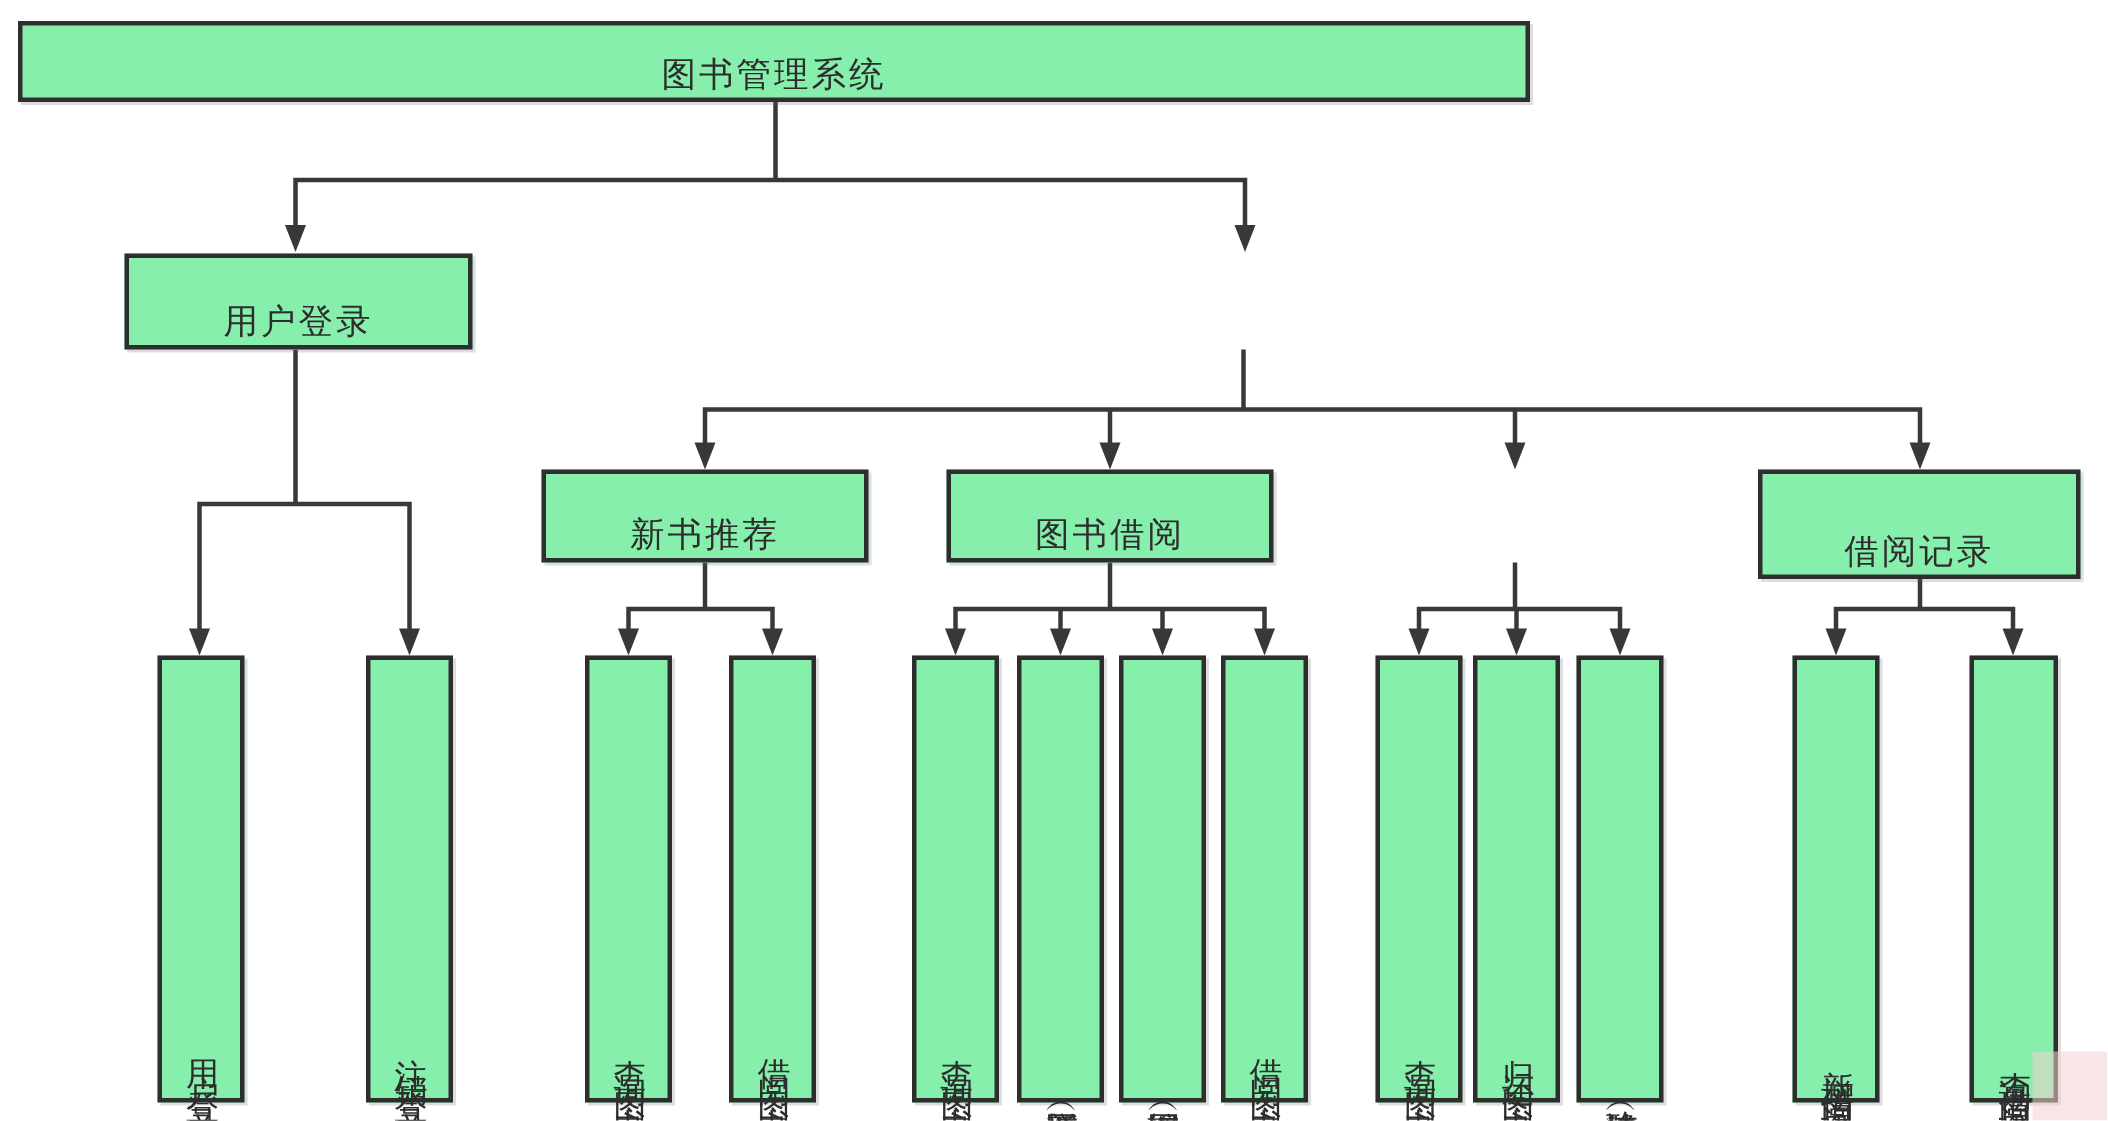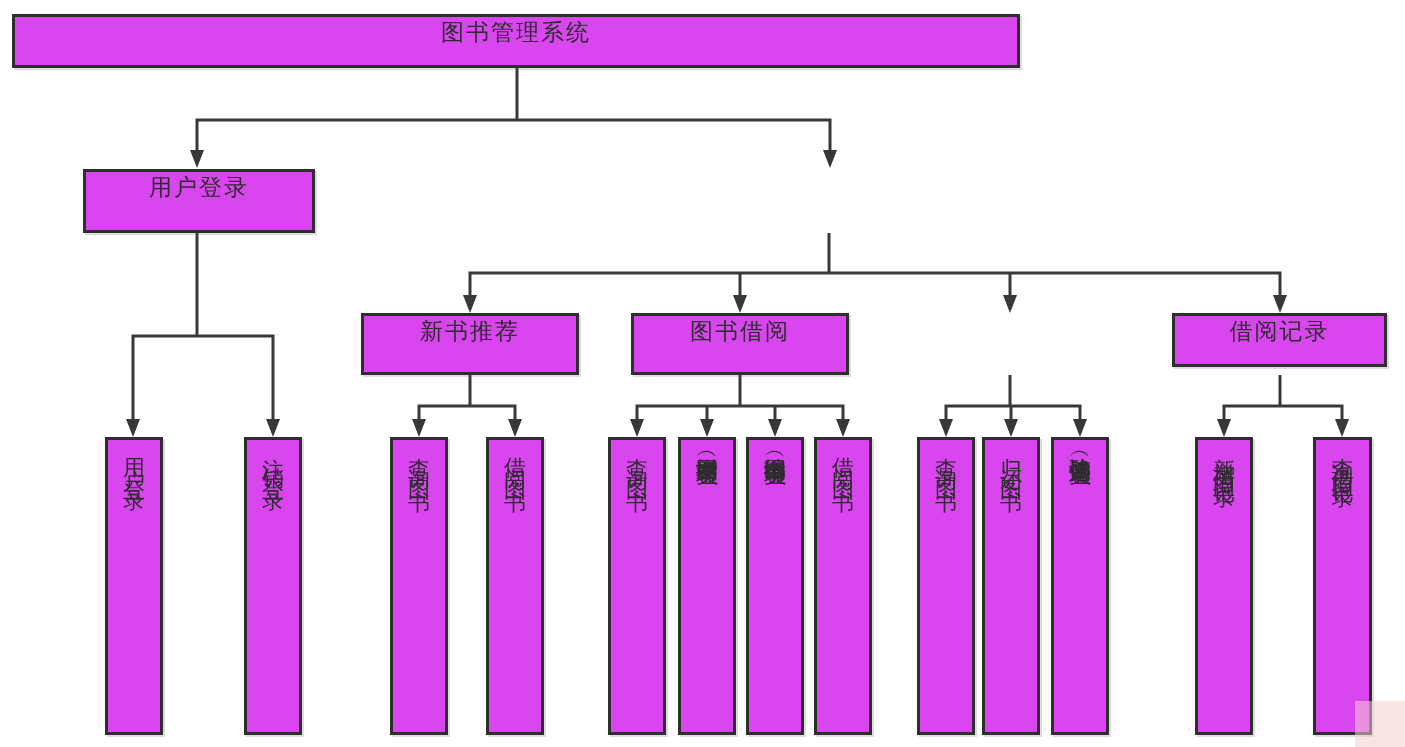--- a/index.html
+++ b/index.html
@@ -5,22 +5,22 @@
   html,body{margin:0;padding:0;}
   body{
     width:1405px;height:747px;position:relative;overflow:hidden;
     background:#ffffff;
     font-family:"DejaVu Sans","Liberation Sans",sans-serif;
   }
   .stage{position:absolute;inset:0;}
   .wires{position:absolute;left:0;top:0;z-index:1;}
   .box{
     position:absolute;box-sizing:border-box;z-index:2;
-    border:3px solid #2e2e2e;background:#d946ef;
-    display:flex;align-items:flex-start;justify-content:center;
+    border:3px solid #2e2e2e;background:#86efac;
+    display:flex;align-items:flex-end;justify-content:center;
     box-shadow:2px 2px 0 rgba(100,100,100,.22);
   }
   .hlabel{
     font-size:23px;color:#2d2d2d;letter-spacing:2px;white-space:nowrap;
   }
   .vlabel{
     writing-mode:vertical-rl;text-orientation:mixed;
     font-size:22px;color:#2d2d2d;line-height:1;white-space:nowrap;
   }
   .sp-wide{letter-spacing:11px;}
@@ -100,21 +100,21 @@
   <div class="box" style="left:83px;top:169px;width:232px;height:64px">
     <span class="hlabel">用户登录</span>
   </div>
 
   <div class="box" style="left:361px;top:313px;width:218px;height:62px">
     <span class="hlabel">新书推荐</span>
   </div>
   <div class="box" style="left:631px;top:313px;width:218px;height:62px">
     <span class="hlabel">图书借阅</span>
   </div>
-  <div class="box" style="left:1172px;top:313px;width:215px;height:54px">
+  <div class="box" style="left:1172px;top:313px;width:215px;height:73px">
     <span class="hlabel">借阅记录</span>
   </div>
 
   <div class="box" style="left:105px;top:437px;width:58px;height:298px">
     <span class="vlabel sp-wide">用户登录</span>
   </div>
   <div class="box" style="left:244px;top:437px;width:58px;height:298px">
     <span class="vlabel sp-wide">注销登录</span>
   </div>
 

